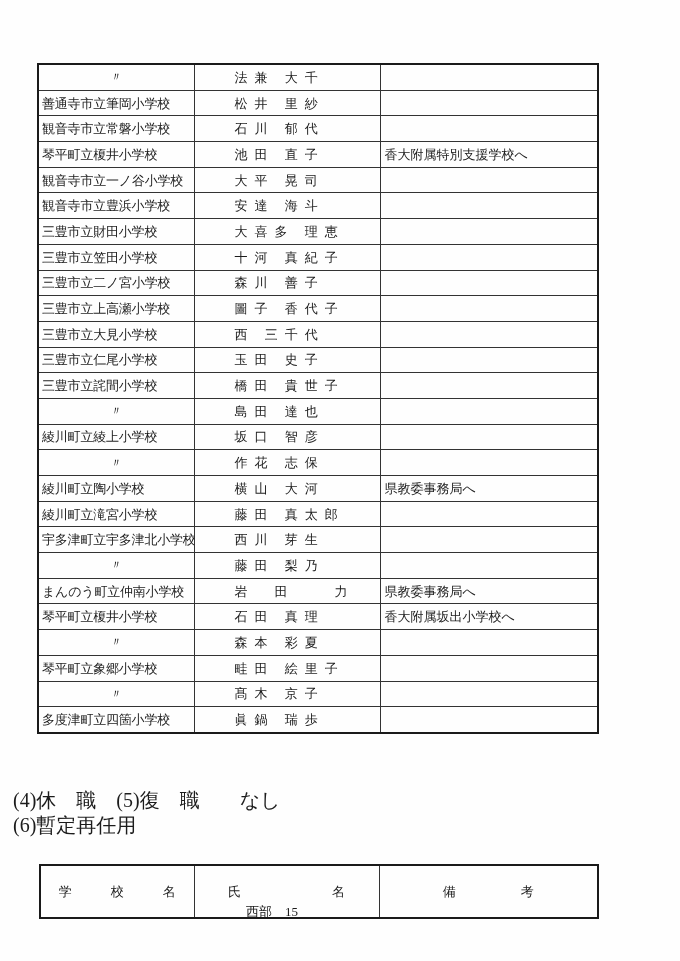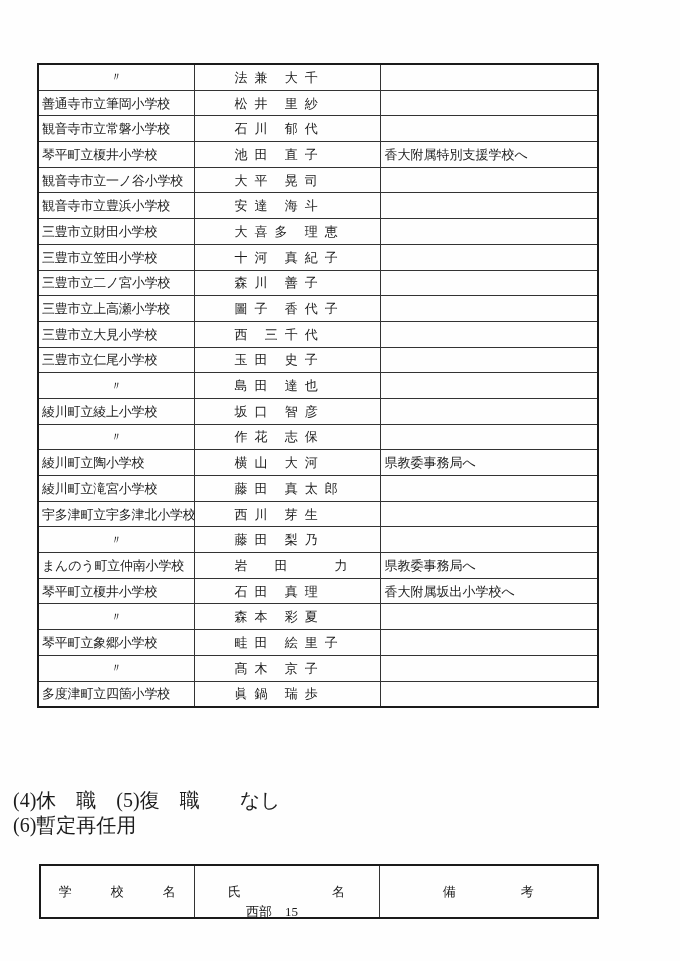--- a/index.html
+++ b/index.html
@@ -147,20 +147,25 @@
       <td class="name-cell">西 三千代</td>
       <td class="remark-cell"></td>
     </tr>
 
     <tr>
       <td class="school-cell">三豊市立仁尾小学校</td>
       <td class="name-cell">玉田 史子</td>
       <td class="remark-cell"></td>
     </tr>
 
+    <tr>
+      <td class="school-cell">三豊市立詫間小学校</td>
+      <td class="name-cell">橋田 貴世子</td>
+      <td class="remark-cell"></td>
+    </tr>
 
 
     <tr>
       <td class="school-cell ditto">〃</td>
       <td class="name-cell">島田 達也</td>
       <td class="remark-cell"></td>
     </tr>
 
     <tr>
       <td class="school-cell">綾川町立綾上小学校</td>

